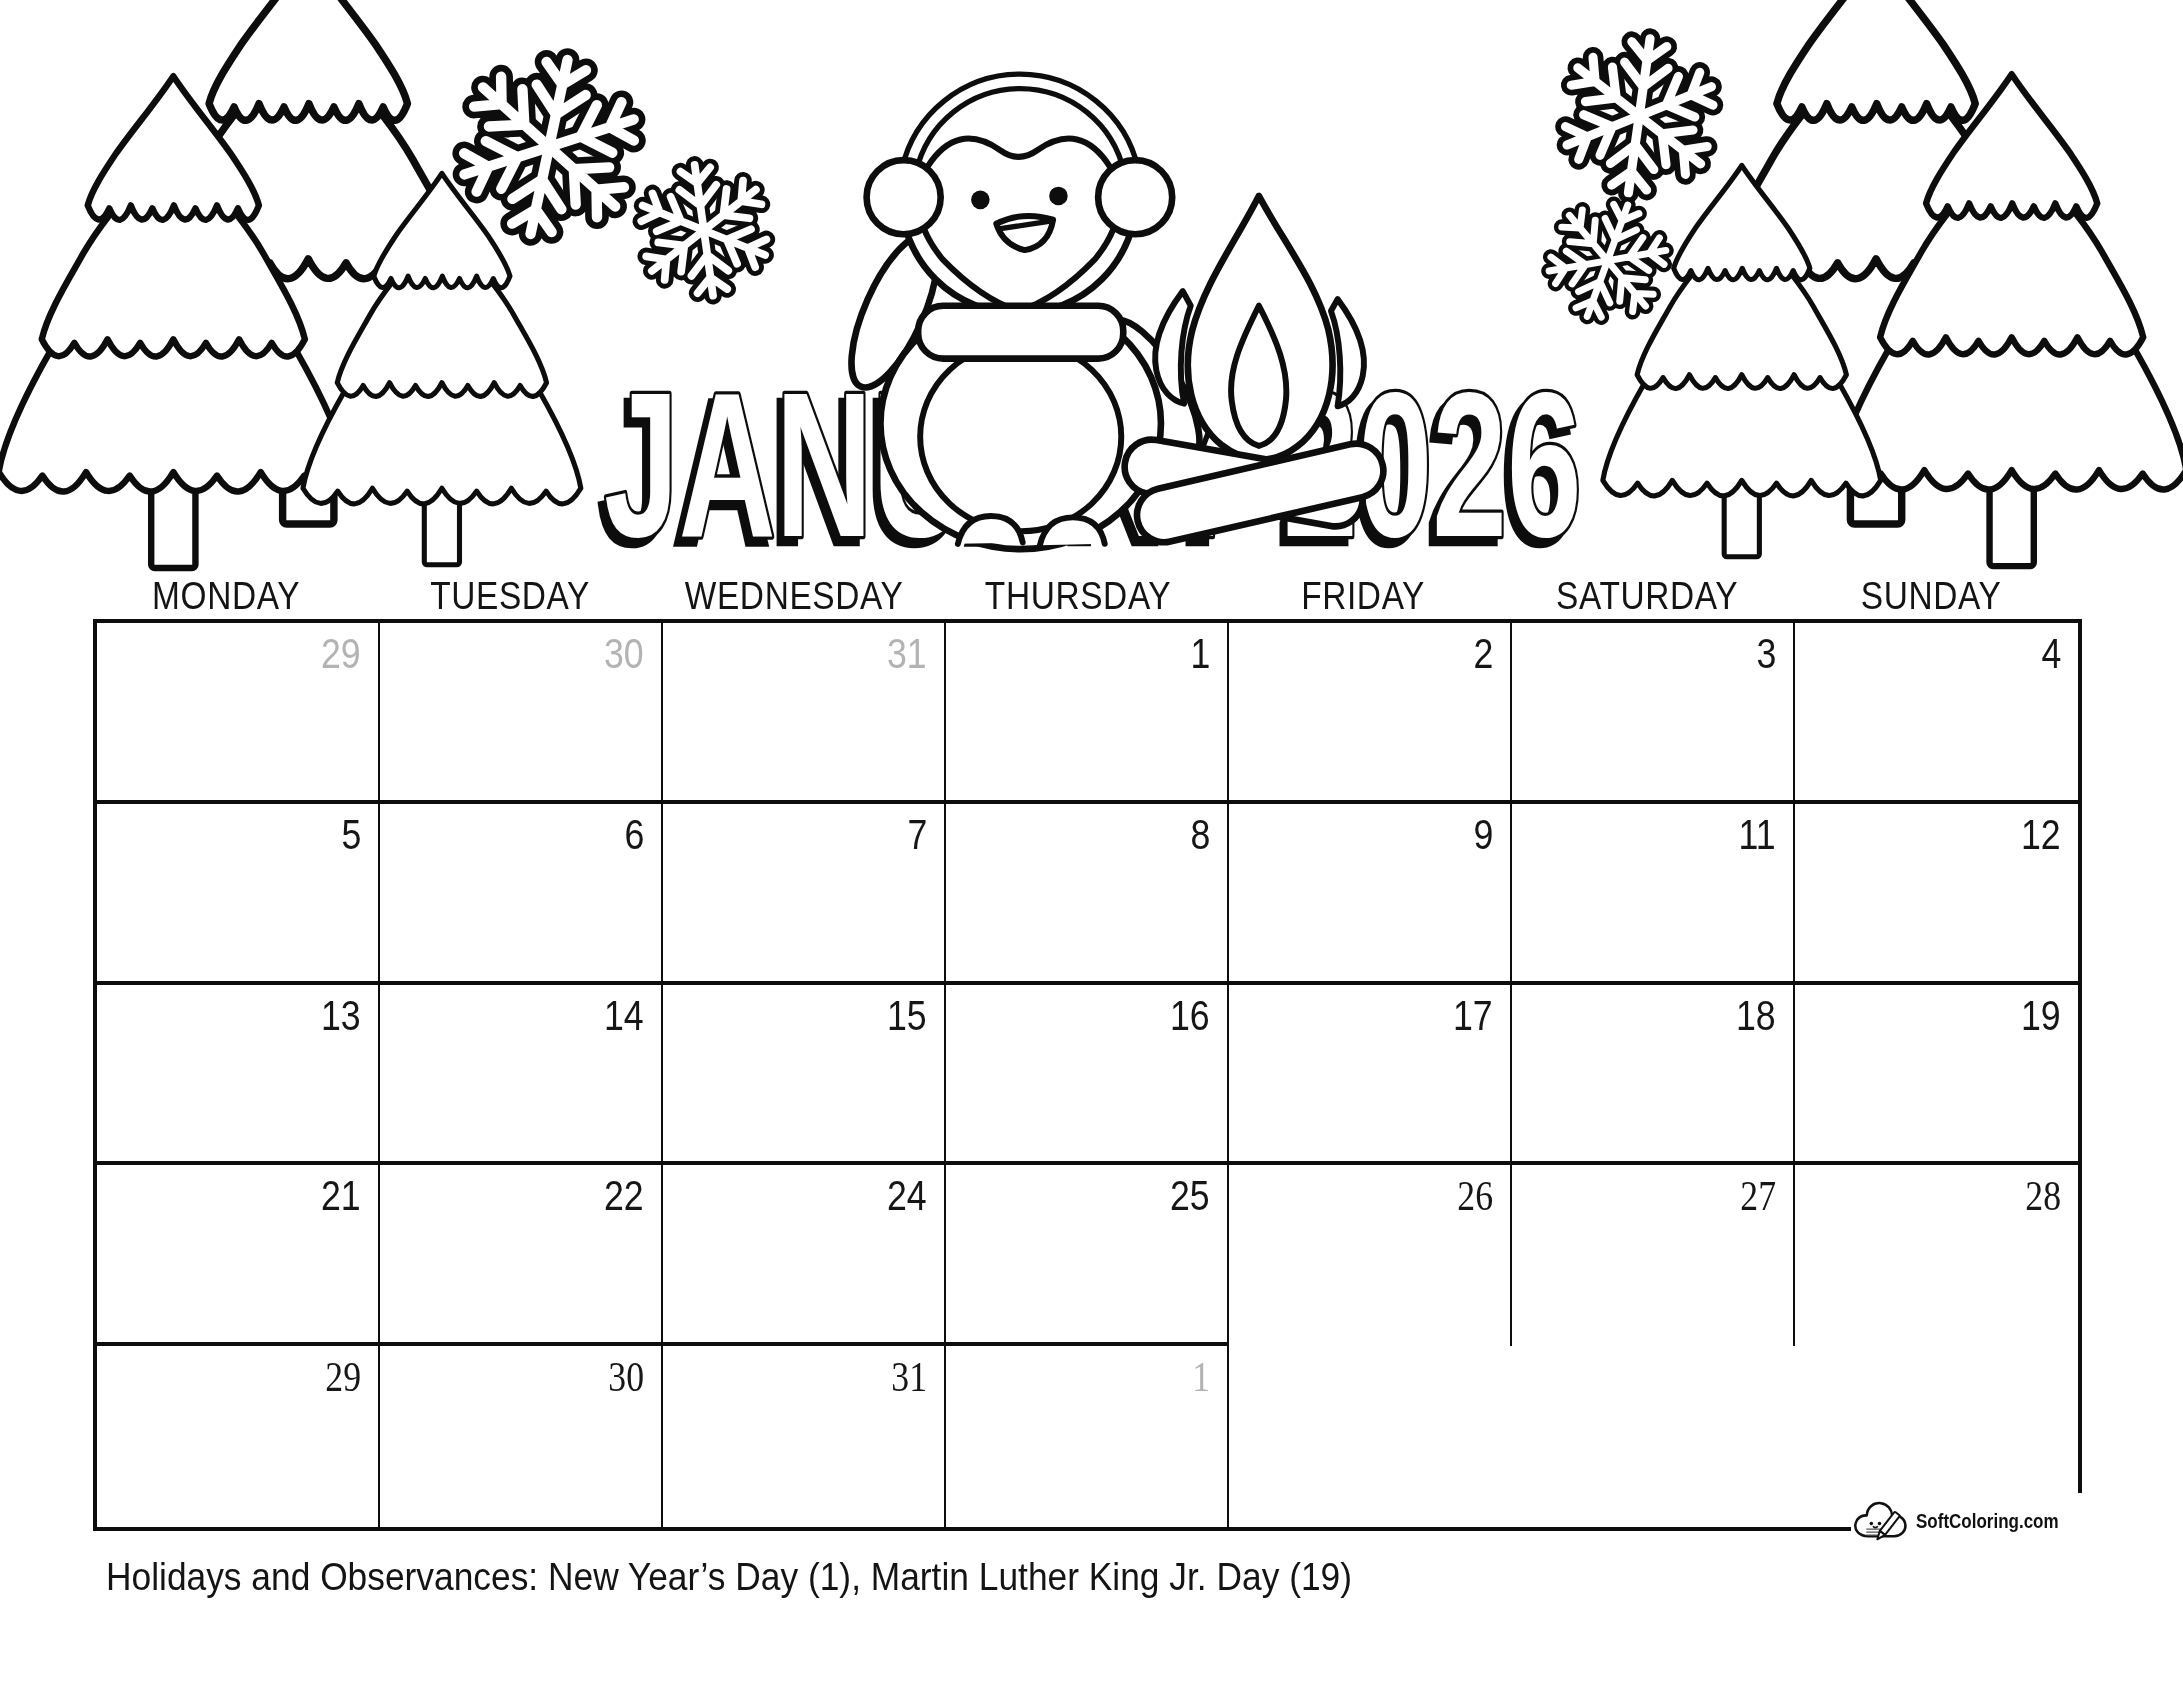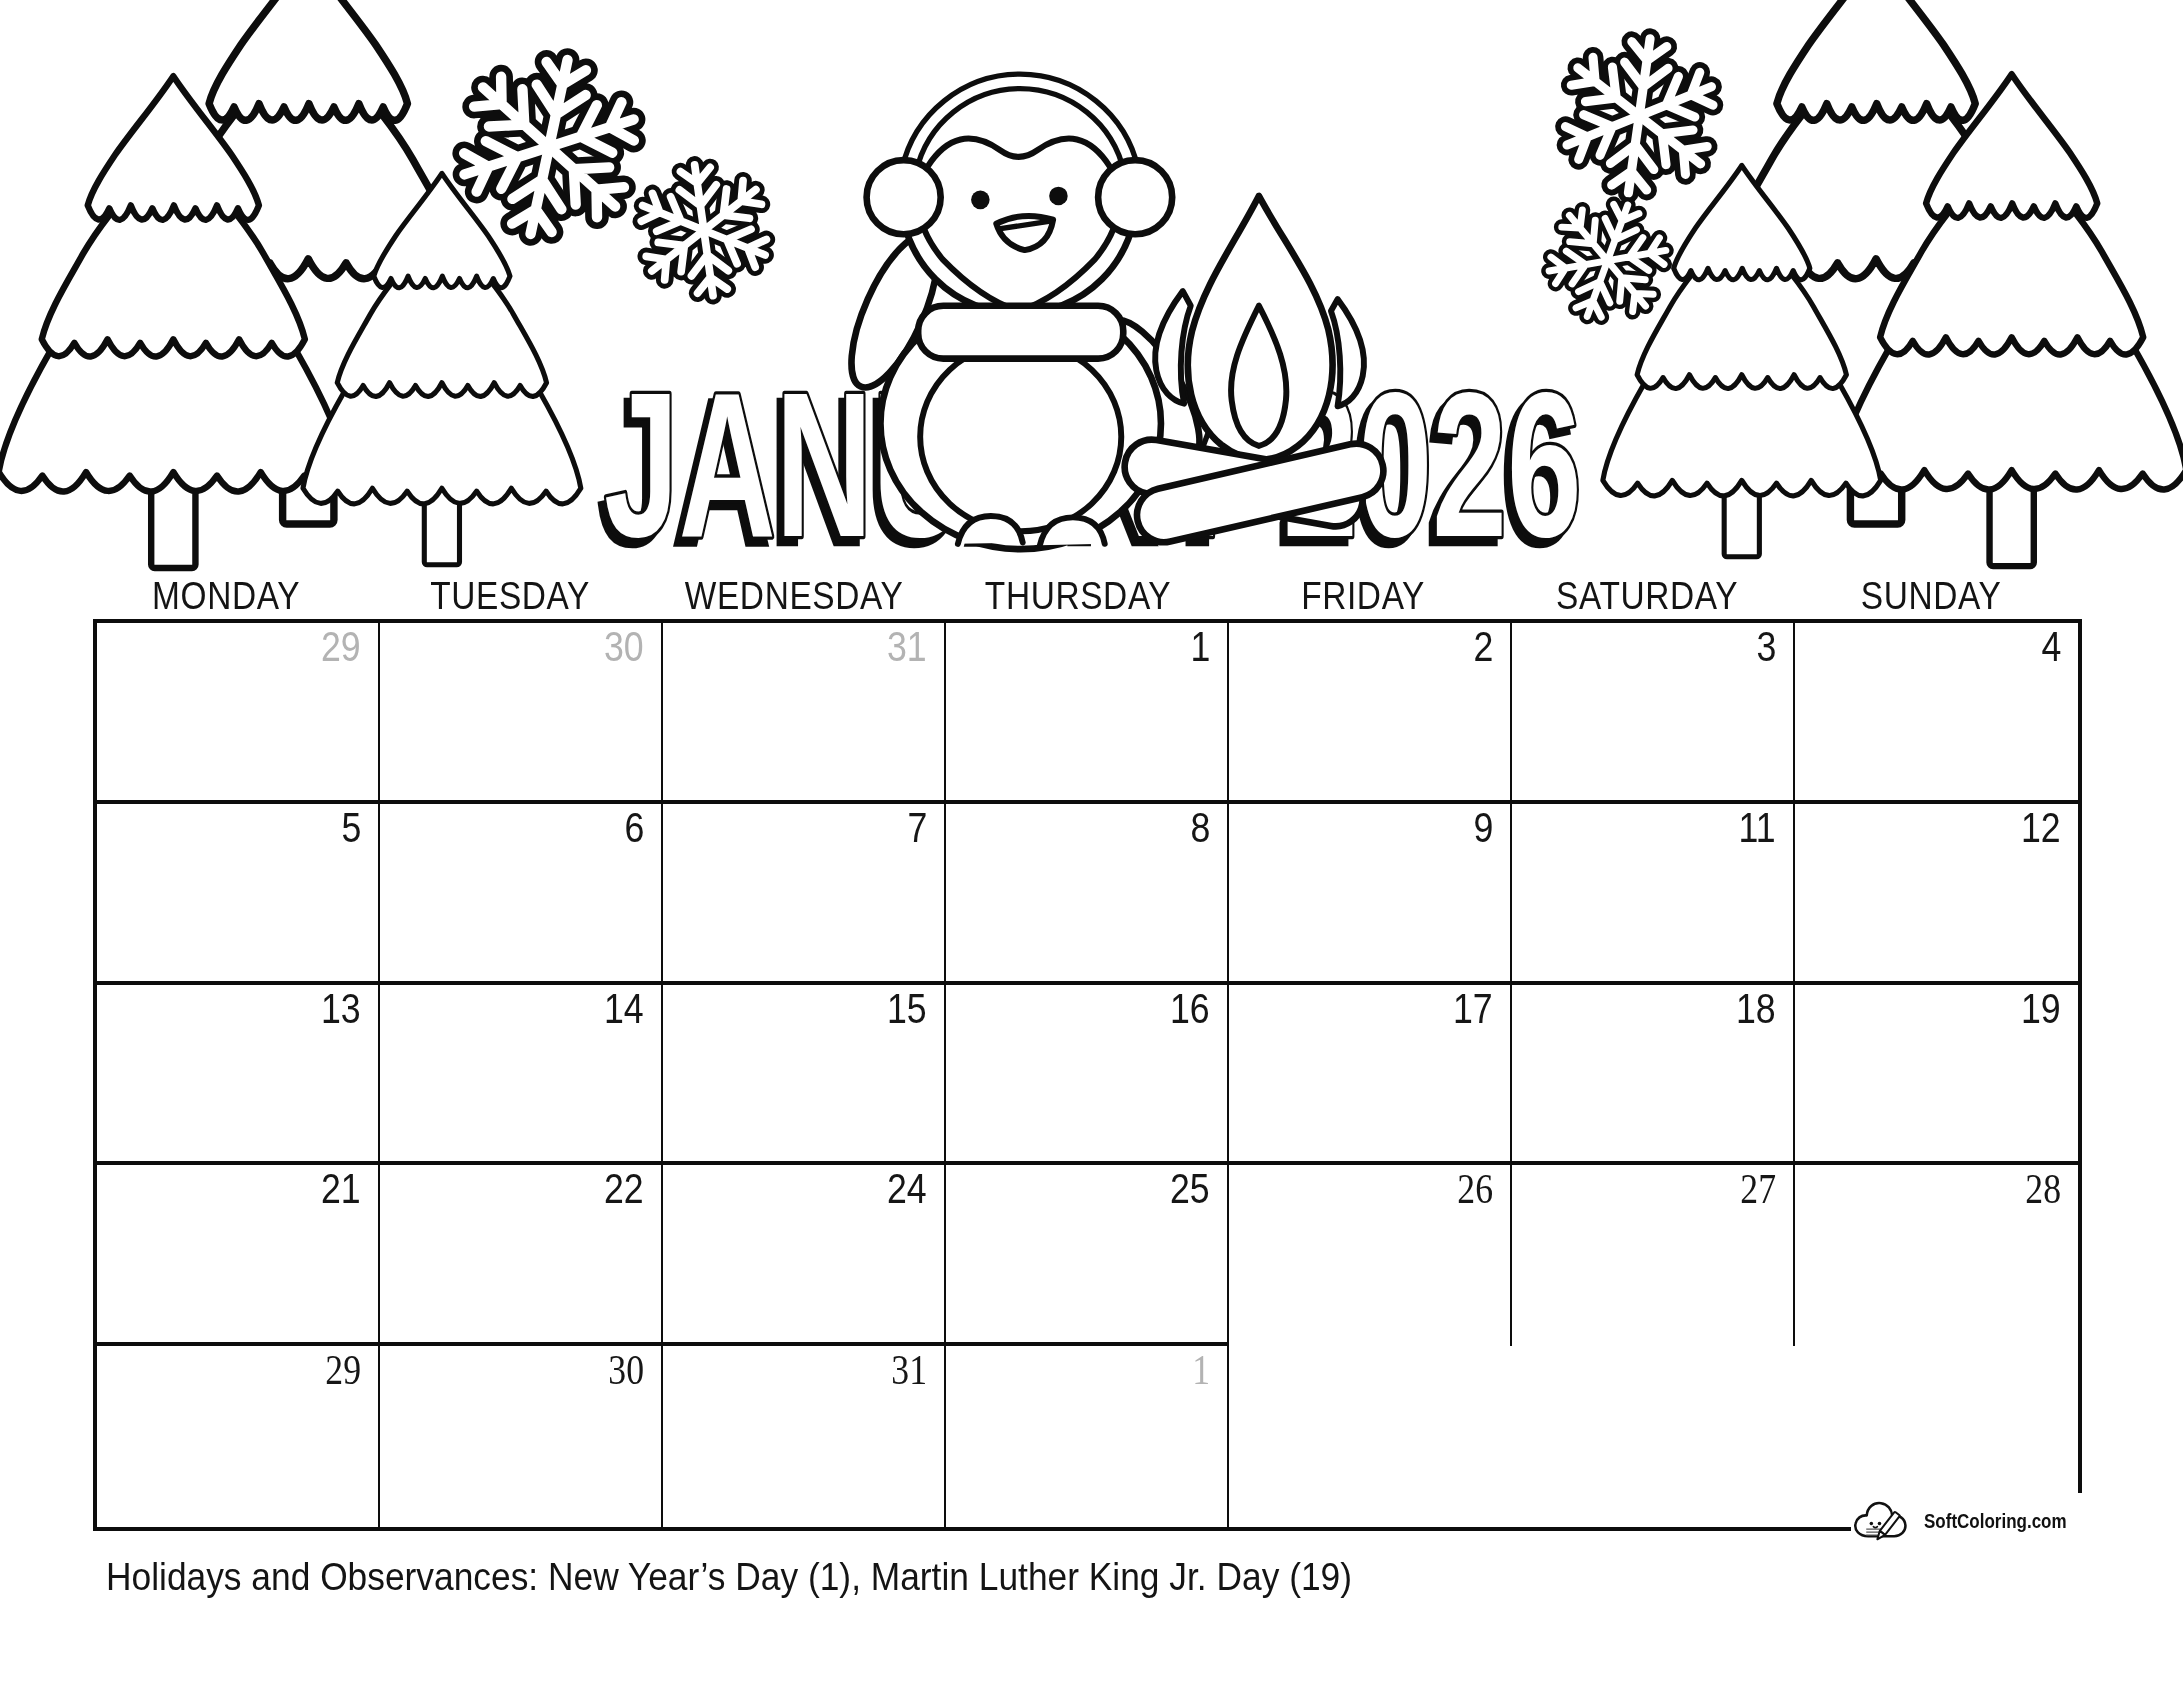--- a/index.html
+++ b/index.html
@@ -24,38 +24,38 @@
   }
   
   .grid {
     position:absolute; left:93px; top:619px; width:1989px; height:912px;
     background:#fff; border:4px solid #0d0d0d;
     display:grid; grid-template-columns:repeat(7,1fr); grid-template-rows:repeat(5,1fr);
   }
   .cell {
     border-right:2px solid #0d0d0d; border-bottom:4px solid #0d0d0d;
     display:flex; justify-content:flex-end; align-items:flex-start;
-    padding:2px 17px 0 0; background:transparent;
+    padding:9px 17px 0 0; background:transparent;
   }
   .cell:nth-child(7n) { border-right:none; }
   .cell:nth-last-child(-n+7) { border-bottom:none;font-family:Liberation Serif, serif; }
   .num {
     display:inline-block; font-size:42px; line-height:1.05; color:#161616;
     transform:scaleX(0.85); transform-origin:100% 0;
   }
   .num.muted { color:#b3b3b3; }
   
   .holidays {
     position:absolute; left:106px; top:1555px; font-size:38px; line-height:1.2;
     color:#141414; white-space:nowrap; transform:scaleX(0.93); transform-origin:0 0;
   }
   
   .brand {
     position:absolute; left:1851px; top:1493px; height:57px;
-    display:flex; align-items:center; gap:12px; background:#ffffff; padding:0 6.6px 0 0;
+    display:flex; align-items:center; gap:4px; background:#ffffff; padding:0 6.6px 0 0;
   }
   .brand-text {
     font-size:20px; font-weight:bold; color:#111; white-space:nowrap;
     transform:scaleX(0.85); transform-origin:0 50%;
   }
 </style>
 </head>
 <body>
 
 <div class="page">

